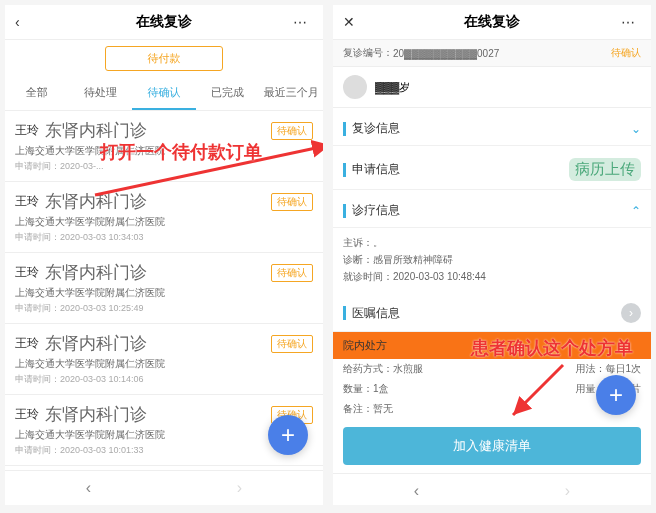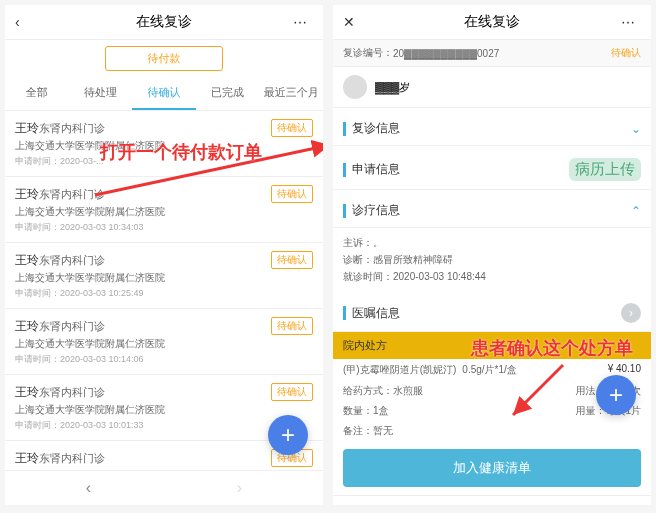--- a/index.html
+++ b/index.html
@@ -1,47 +1,47 @@
 <!DOCTYPE html>
 <html><head>
   <meta charset="utf-8">
   <style>
     * { margin: 0; padding: 0; box-sizing: border-box; }
     body { font-family: -apple-system, "PingFang SC", "Microsoft YaHei", sans-serif; background: #f5f5f5; display: flex; gap: 10px; padding: 5px; font-size: 11px; }
     .phone { width: 318px; background: #fff; display: flex; flex-direction: column; height: 500px; overflow: hidden; position: relative; }
     .header { display: flex; align-items: center; justify-content: space-between; padding: 8px 10px; background: #fff; border-bottom: 1px solid #eee; }
-    .header-title { font-size: 14px; font-weight: 400; flex: 1; text-align: center; }
+    .header-title { font-size: 14px; font-weight: 700; flex: 1; text-align: center; }
     .back-icon, .more-icon { width: 20px; font-size: 14px; color: #333; }
     .sub-status { text-align: center; color: #f5a623; font-size: 11px; padding: 4px; border: 1px solid #f5a623; border-radius: 3px; margin: 6px 100px; }
     .tabs { display: flex; border-bottom: 1px solid #eee; background: #fff; }
     .tab { flex: 1; text-align: center; padding: 8px 0; font-size: 11px; color: #666; cursor: pointer; }
     .tab.active { color: #3ab0e0; border-bottom: 2px solid #3ab0e0; }
     .list { flex: 1; overflow-y: auto; }
     .item { background: #fff; border-bottom: 1px solid #eee; padding: 8px 10px; }
     .item-row1 { display: flex; align-items: center; }
     .item-name { font-size: 12px; color: #333; }
-    .item-dept { font-size: 11px; color: #666; }
+    .item-dept { font-size: 17px; color: #666; margin-left: 6px; }
     .item-status { margin-left: auto; color: #f5a623; font-size: 10px; border: 1px solid #f5a623; padding: 1px 5px; border-radius: 2px; }
     .item-hosp { font-size: 10px; color: #666; margin-top: 2px; }
     .item-time { font-size: 9px; color: #aaa; margin-top: 2px; }
     .fab { position: absolute; right: 15px; bottom: 50px; width: 40px; height: 40px; border-radius: 50%; background: #4a7fe8; color: #fff; display: flex; align-items: center; justify-content: center; font-size: 24px; box-shadow: 0 2px 8px rgba(0,0,0,0.2); cursor: pointer; }
     .bottom-nav { display: flex; justify-content: space-around; align-items: center; padding: 8px; border-top: 1px solid #eee; color: #888; font-size: 16px; }
     
     .detail-hdr { display: flex; align-items: center; padding: 6px 10px; background: #f9f9f9; font-size: 10px; color: #666; border-bottom: 1px solid #eee; }
     .detail-hdr .st { margin-left: auto; color: #f5a623; }
     .patient-row { display: flex; align-items: center; padding: 8px 10px; background: #fff; border-bottom: 1px solid #eee; }
     .avatar { width: 24px; height: 24px; border-radius: 50%; background: #ddd; margin-right: 8px; }
     .section { background: #fff; margin-top: 4px; }
     .section-hdr { display: flex; align-items: center; padding: 8px 10px; font-size: 12px; color: #333; border-bottom: 1px solid #f0f0f0; }
     .section-hdr:before { content: ""; display: inline-block; width: 3px; height: 14px; background: #3ab0e0; margin-right: 6px; }
     .section-hdr .arrow { margin-left: auto; color: #3ab0e0; font-size: 12px; }
     .badge-green { margin-left: auto; background: #d4ecdf; color: #4aa87a; padding: 2px 6px; font-size: 15px; border-radius: 6px; }
     .diag-body { padding: 6px 10px; font-size: 10px; color: #666; line-height: 1.7; }
     .circle-arrow { margin-left: auto; width: 20px; height: 20px; background: #d0d3d6; border-radius: 50%; color: #fff; display: flex; align-items: center; justify-content: center; font-size: 12px; }
-    .rx-title { padding: 6px 10px; font-size: 11px; color: #333; background: #eab308; }
+    .rx-title { padding: 6px 10px; font-size: 11px; color: #333; background: #f97316; }
     .rx-row { display: flex; padding: 4px 10px; font-size: 10px; color: #666; }
     .rx-row .price { margin-left: auto; color: #333; }
     .rx-grid { display: flex; padding: 3px 10px; font-size: 10px; color: #666; }
     .rx-grid .col2 { margin-left: auto; }
     .primary-btn { margin: 8px 10px; background: #4db6d9; color: #fff; text-align: center; padding: 10px; border-radius: 4px; font-size: 13px; cursor: pointer; }
     .annotation { position: absolute; pointer-events: none; color: #e33; font-size: 18px; font-weight: bold; z-index: 100; text-shadow: 0 0 2px #fff; }
     .arrow-red { position: absolute; z-index: 99; }
   </style>
 </head>
 <body>
@@ -173,25 +173,20 @@
       <div><span>就诊时间：</span><span>2020-03-03 10:48:44</span></div>
     </div>
   </div>
 
   <div class="section">
     <div class="section-hdr">
       <span>医嘱信息</span>
       <span class="circle-arrow">›</span>
     </div>
     <div class="rx-title">院内处方</div>
-    <div class="rx-row">
-      <span>(甲)克霉唑阴道片(凯妮汀)</span>
-      <span style="margin-left:6px">0.5g/片*1/盒</span>
-      <span class="price">¥ 40.10</span>
-    </div>
     <div class="rx-grid">
       <span><span>给药方式：</span><span>水煎服</span></span>
       <span class="col2"><span>用法：</span><span>每日1次</span></span>
     </div>
     <div class="rx-grid">
       <span><span>数量：</span><span>1盒</span></span>
       <span class="col2"><span>用量：</span><span>每次1片</span></span>
     </div>
     <div class="rx-grid">
       <span><span>备注：</span><span>暂无</span></span>

